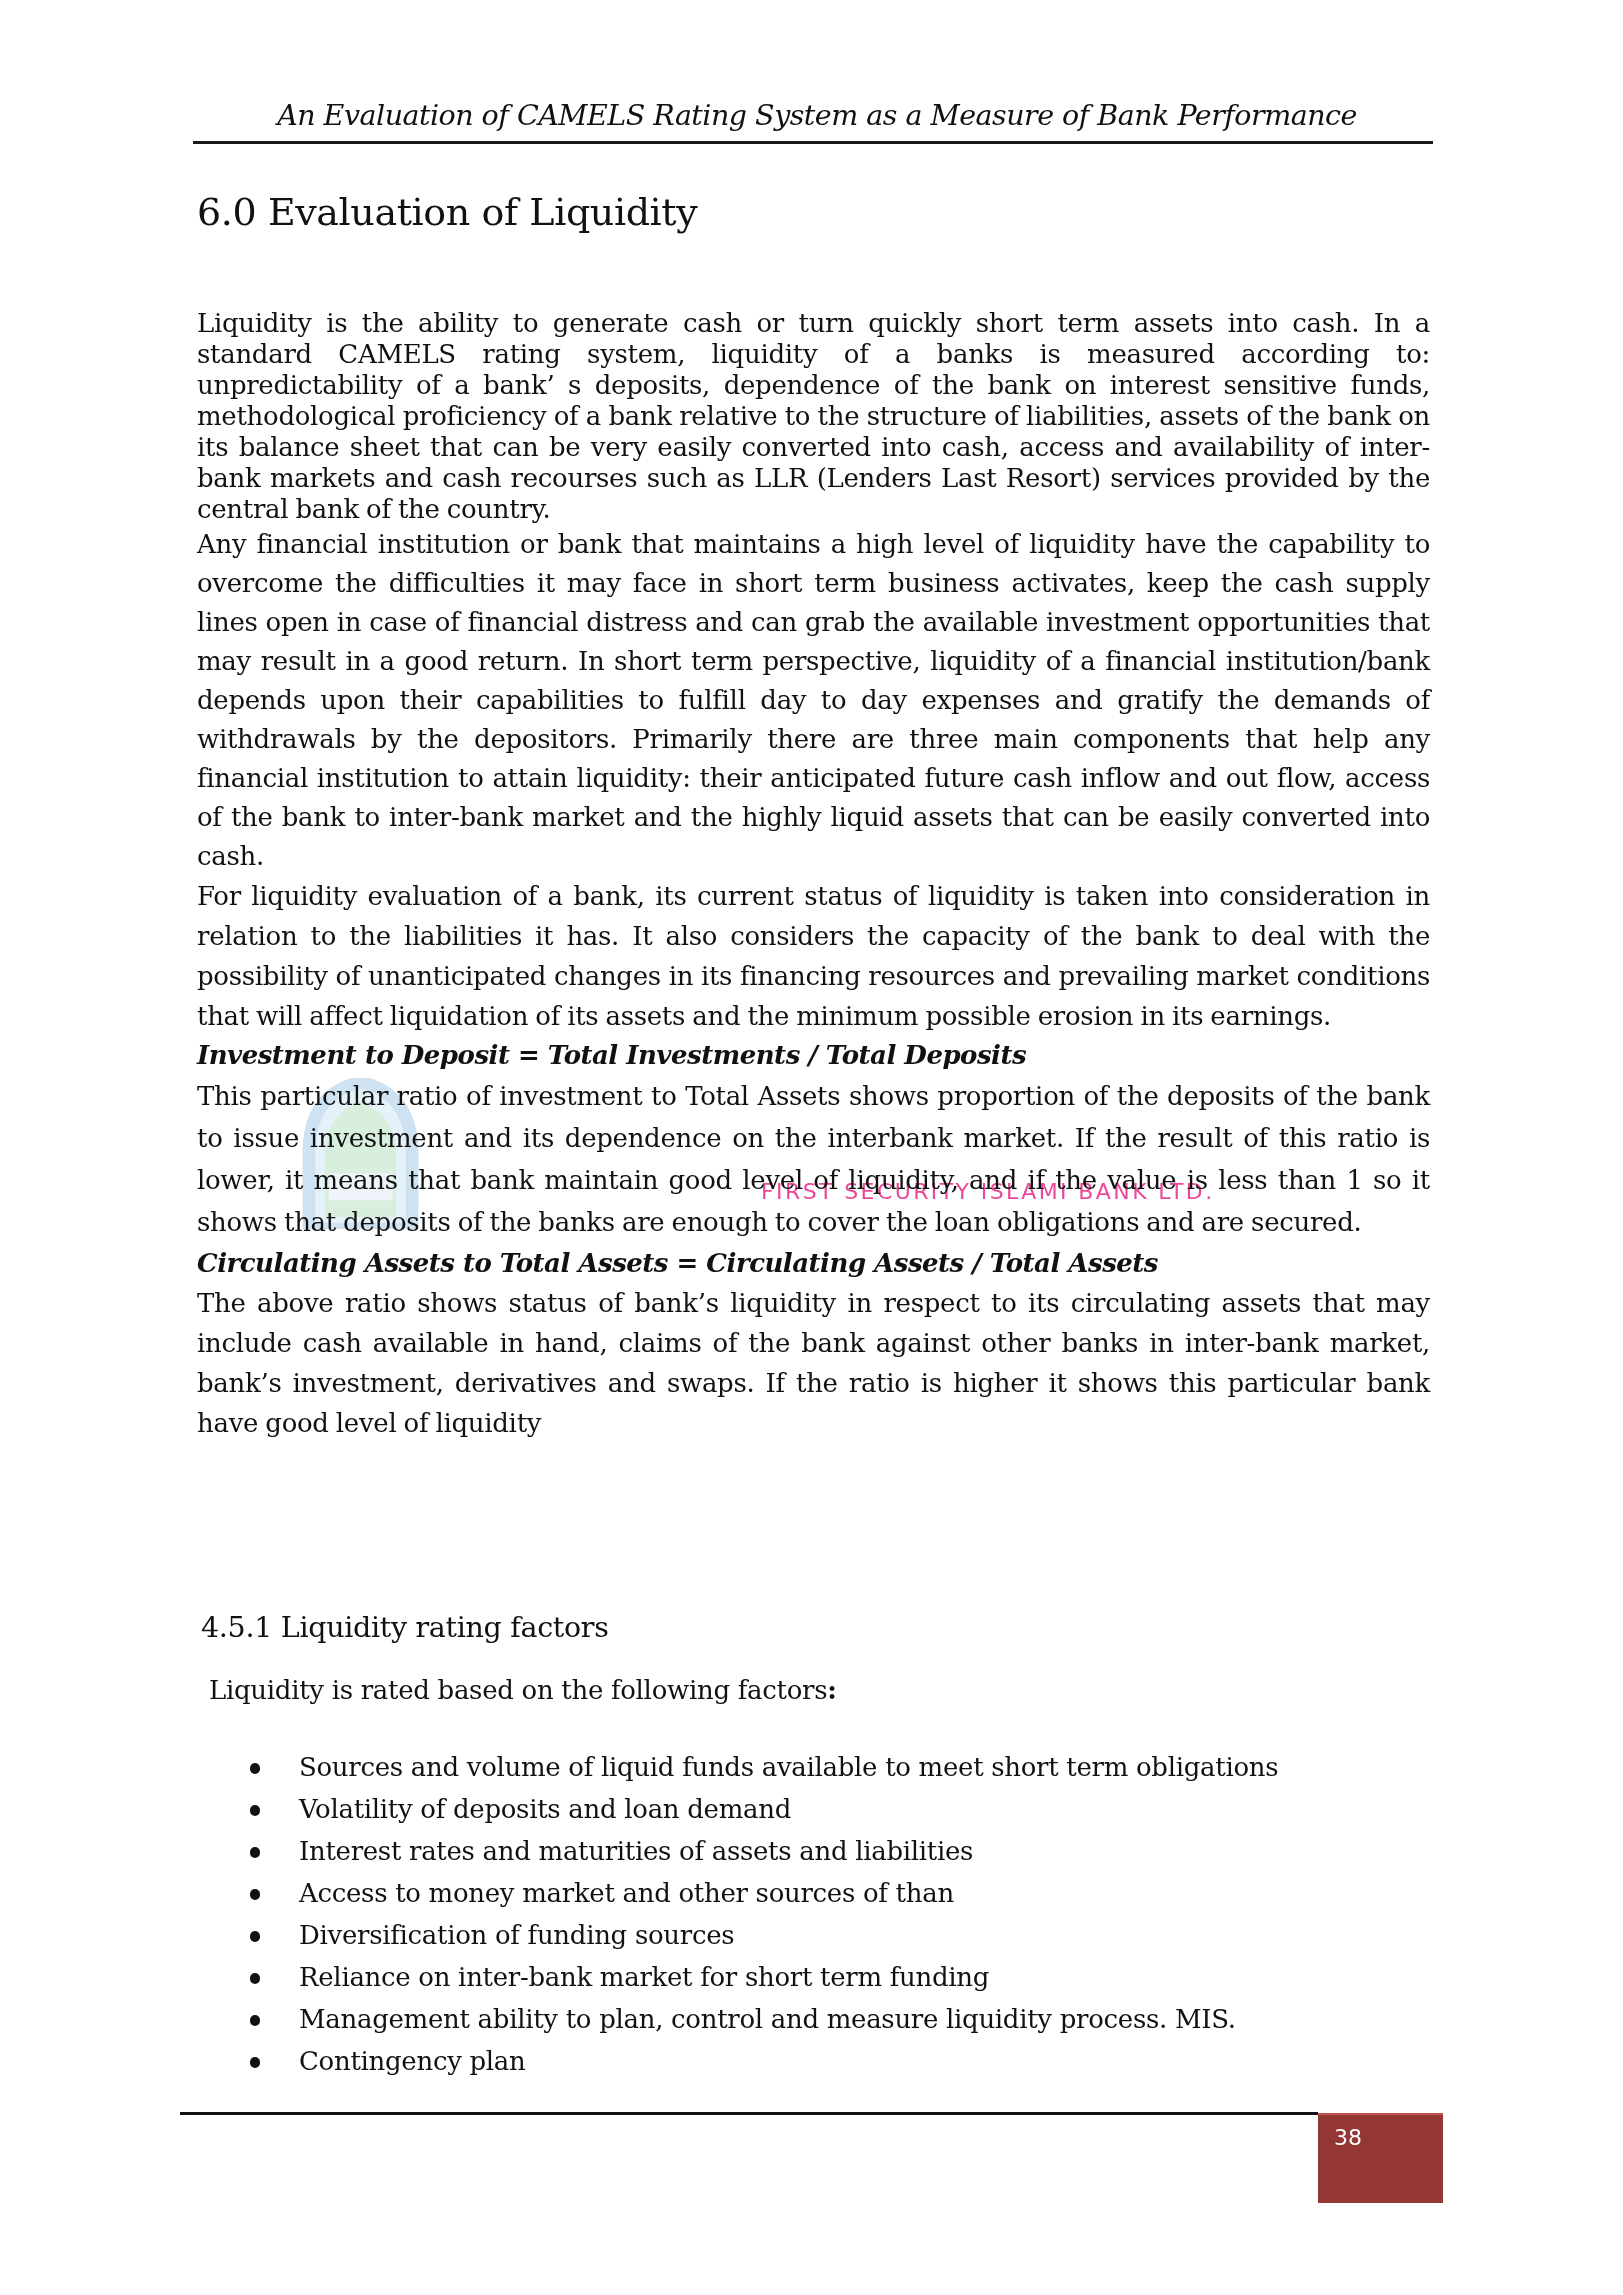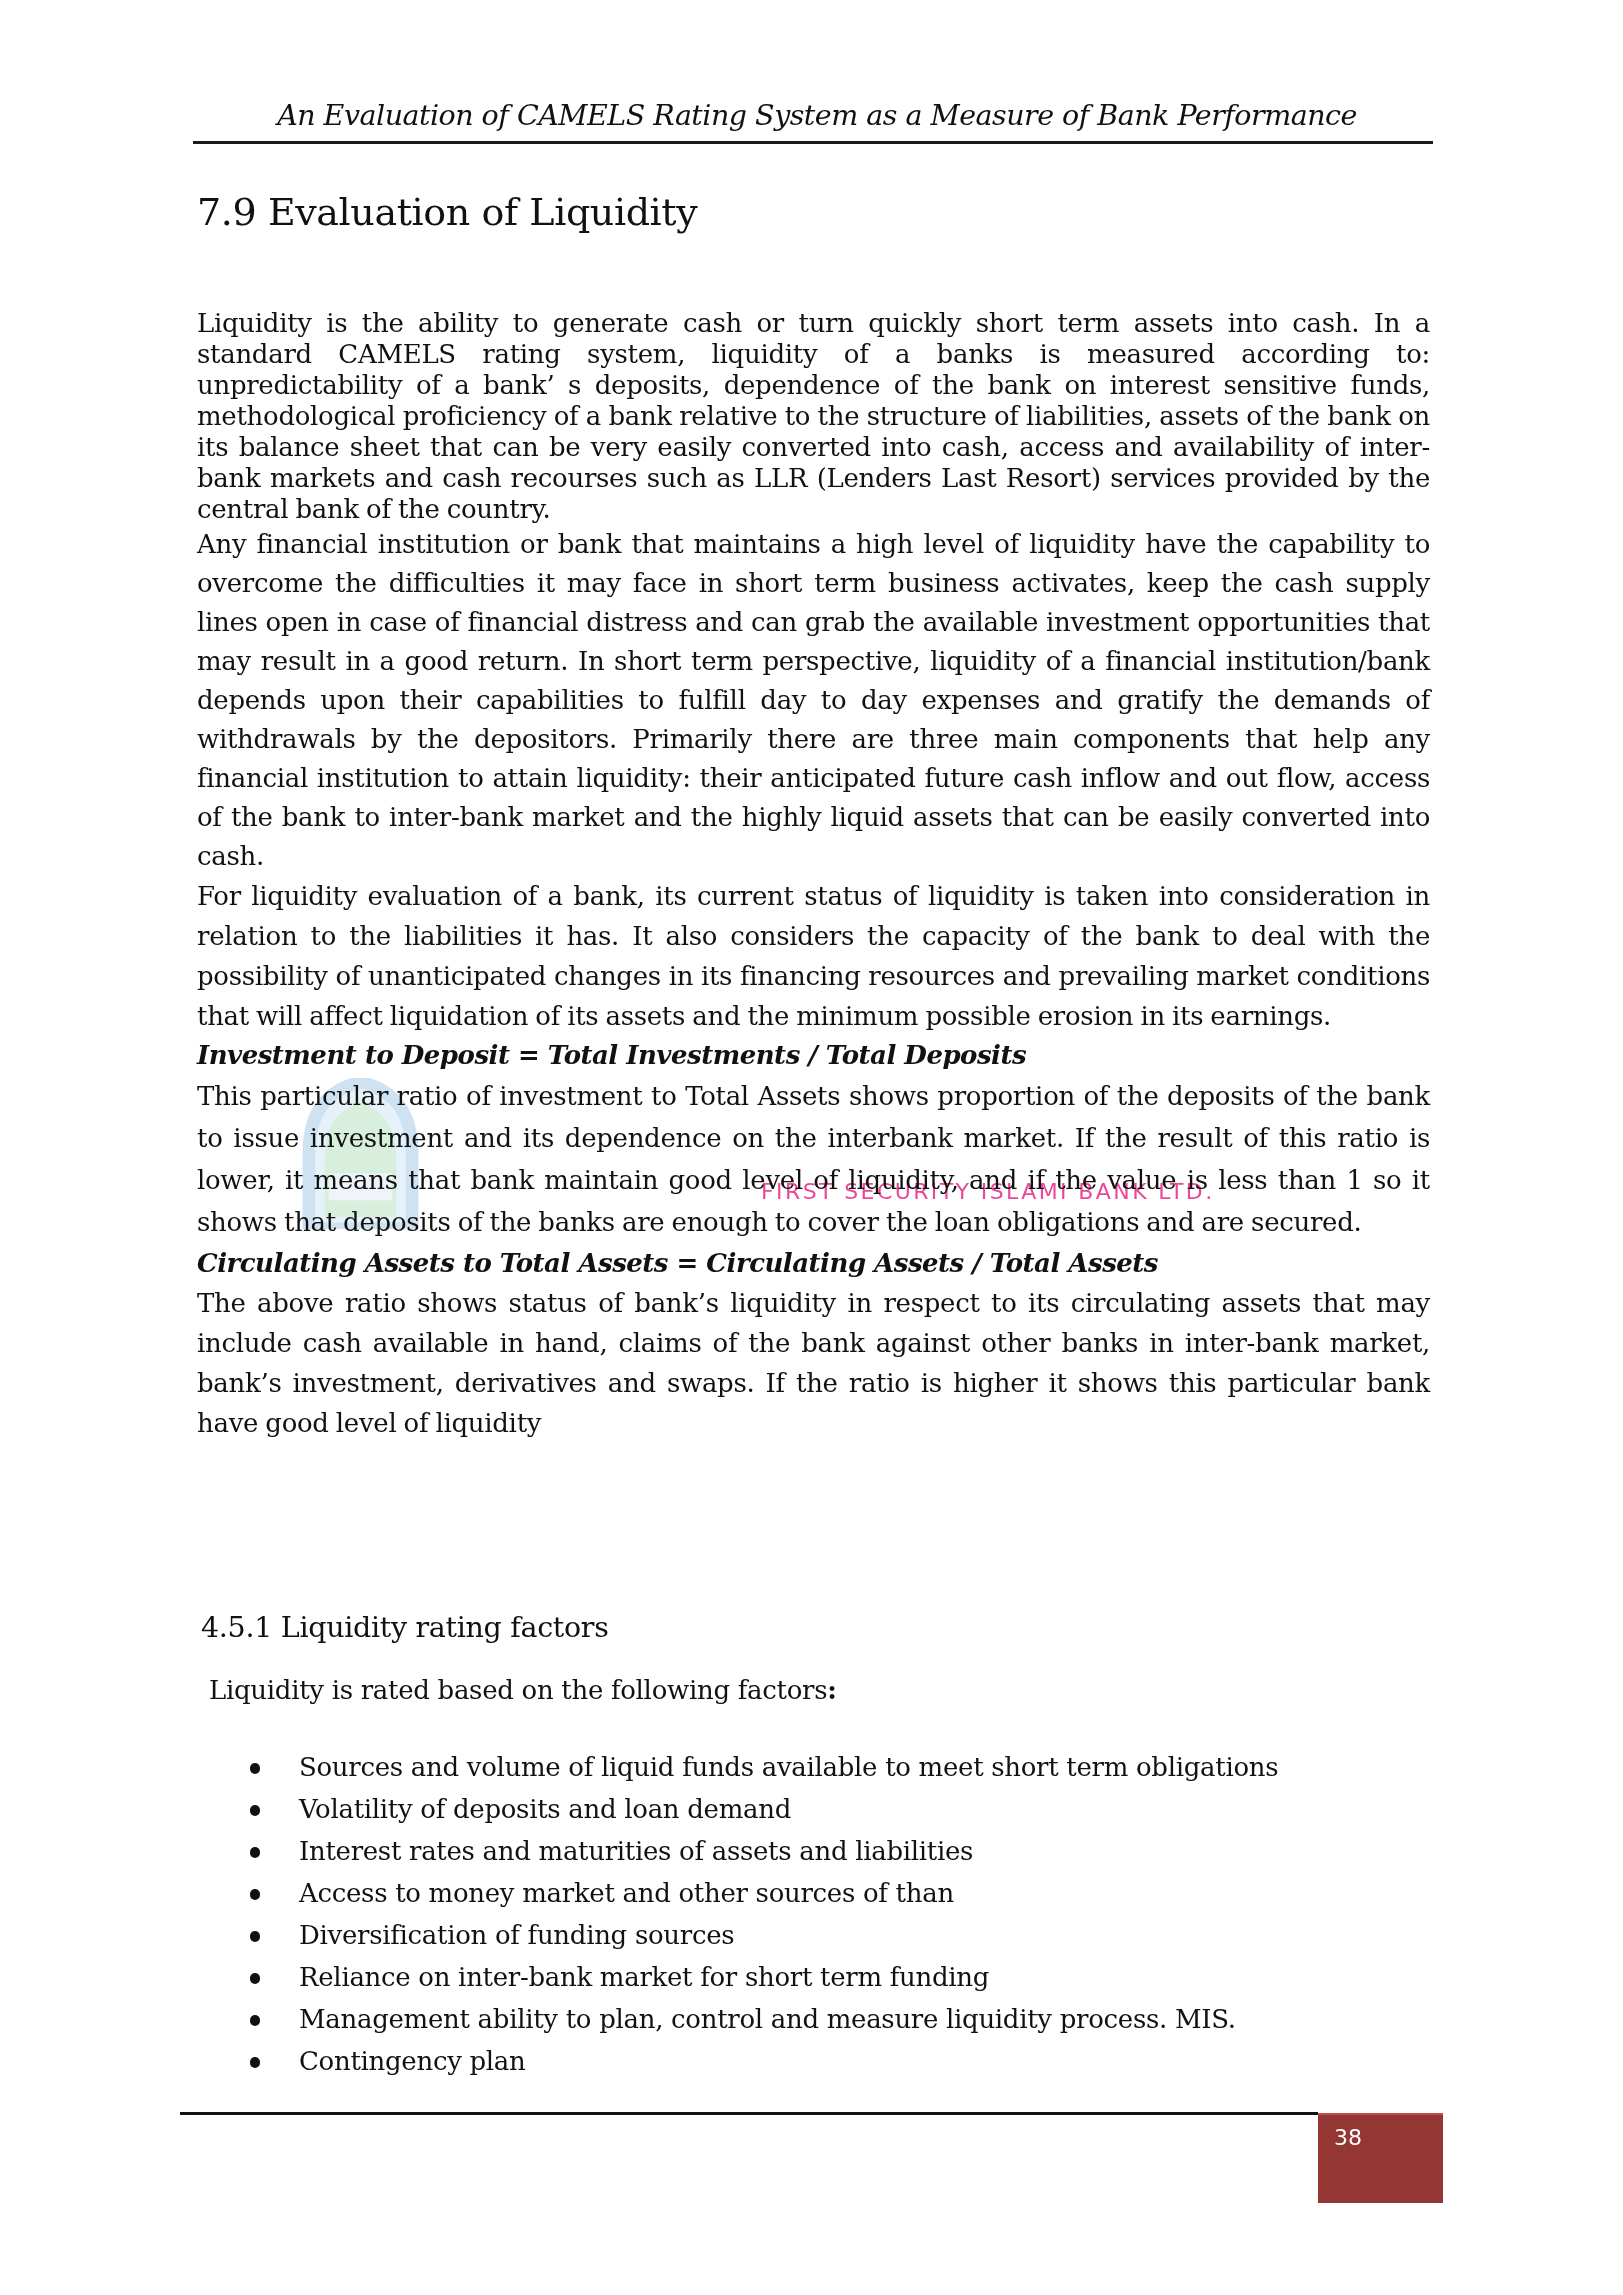--- a/index.html
+++ b/index.html
@@ -174,21 +174,21 @@
       color: #ffffff;
     }
   </style>
 </head>
 <body>
 
 <div class="page-header">
   <span class="page-header-text">An Evaluation of CAMELS Rating System as a Measure of Bank Performance</span>
 </div>
 
-<h1 class="section-title">7.9 Evaluation of Liquidity</h1>
+<h1 class="section-title">6.0 Evaluation of Liquidity</h1>
 
 <div class="watermark">
   <svg class="watermark-logo" viewBox="0 0 170 190">
     <path d="M20 190 L20 95 Q20 20 85 5 Q150 20 150 95 L150 190 Z" fill="#e6f2fa" stroke="#cfe2f2" stroke-width="16"></path>
     <path d="M40 175 L40 100 Q40 45 85 30 Q130 45 130 100 L130 175 Z" fill="#d9efde"></path>
     <rect x="45" y="120" width="80" height="34" fill="#eef4f9"></rect>
   </svg>
   <div class="watermark-text-bottom">FIRST SECURITY ISLAMI BANK LTD.</div>
 </div>
 

